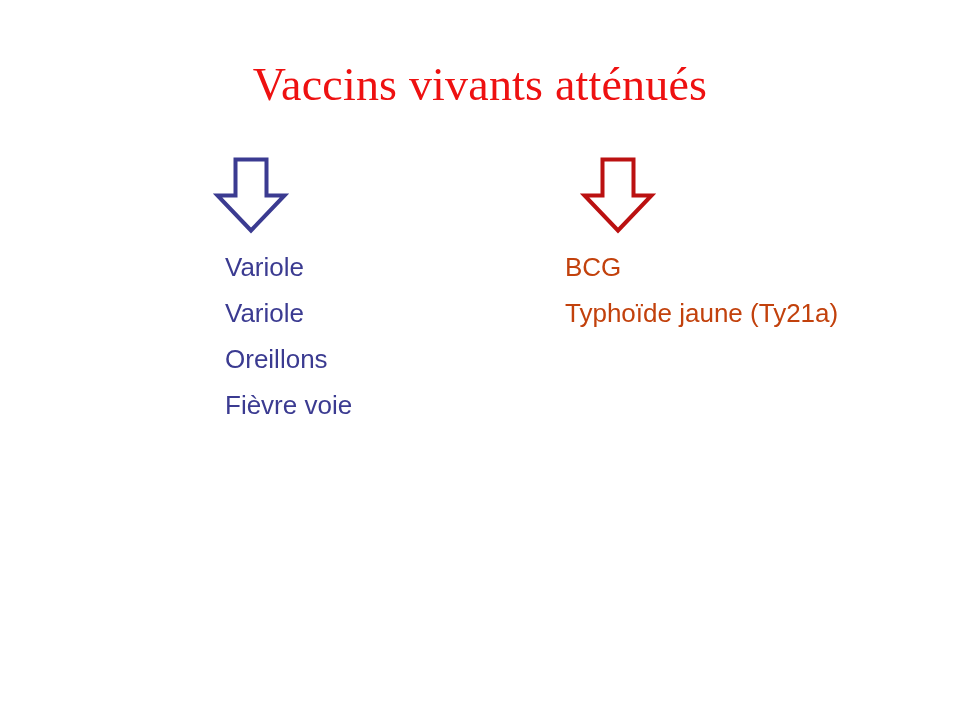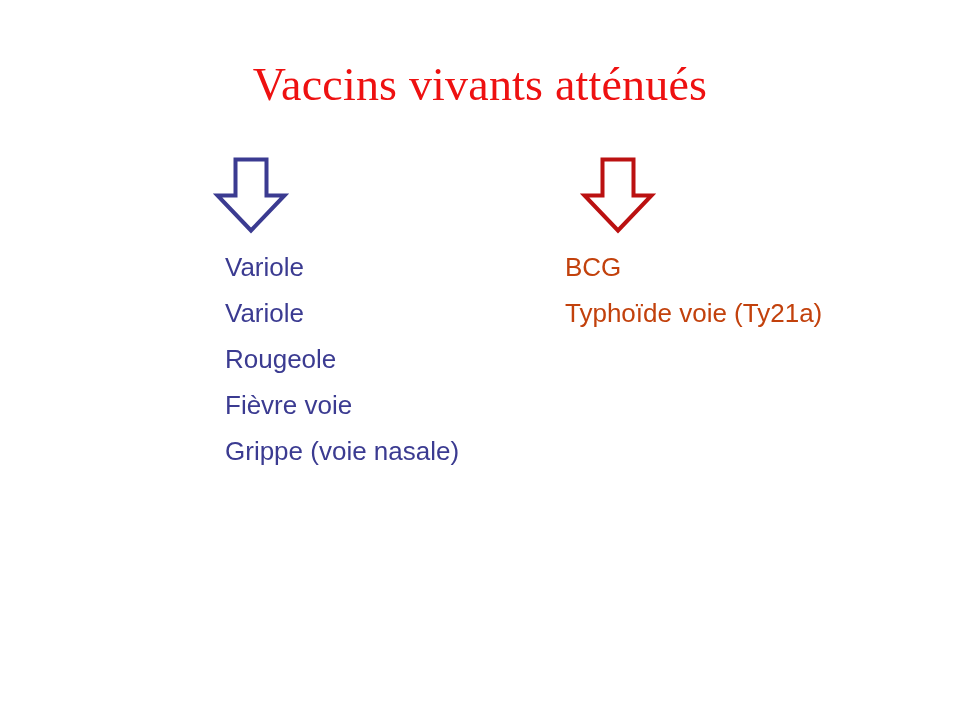--- a/index.html
+++ b/index.html
@@ -91,23 +91,22 @@
              L 73.5 40.5
              L 40.0 75.5
              L 6.5 40.5
              L 24.5 40.5
              Z" fill="none" stroke="#bb1111" stroke-width="4" stroke-linejoin="miter" stroke-miterlimit="10"></path>
   </svg>
 
   <div class="column" id="column-left">
     <div class="vaccine-item">Variole</div>
     <div class="vaccine-item">Variole</div>
-    <div class="vaccine-item">Rougeole</div>
+    <div class="vaccine-item">Oreillons</div>
     <div class="vaccine-item">Fièvre voie</div>
-    <div class="vaccine-item">Grippe (voie nasale)</div>
   </div>
 
   <div class="column" id="column-right">
     <div class="vaccine-item">BCG</div>
-    <div class="vaccine-item">Typhoïde voie (Ty21a)</div>
+    <div class="vaccine-item">Typhoïde jaune (Ty21a)</div>
   </div>
 
 </div>
 
 </body></html>

